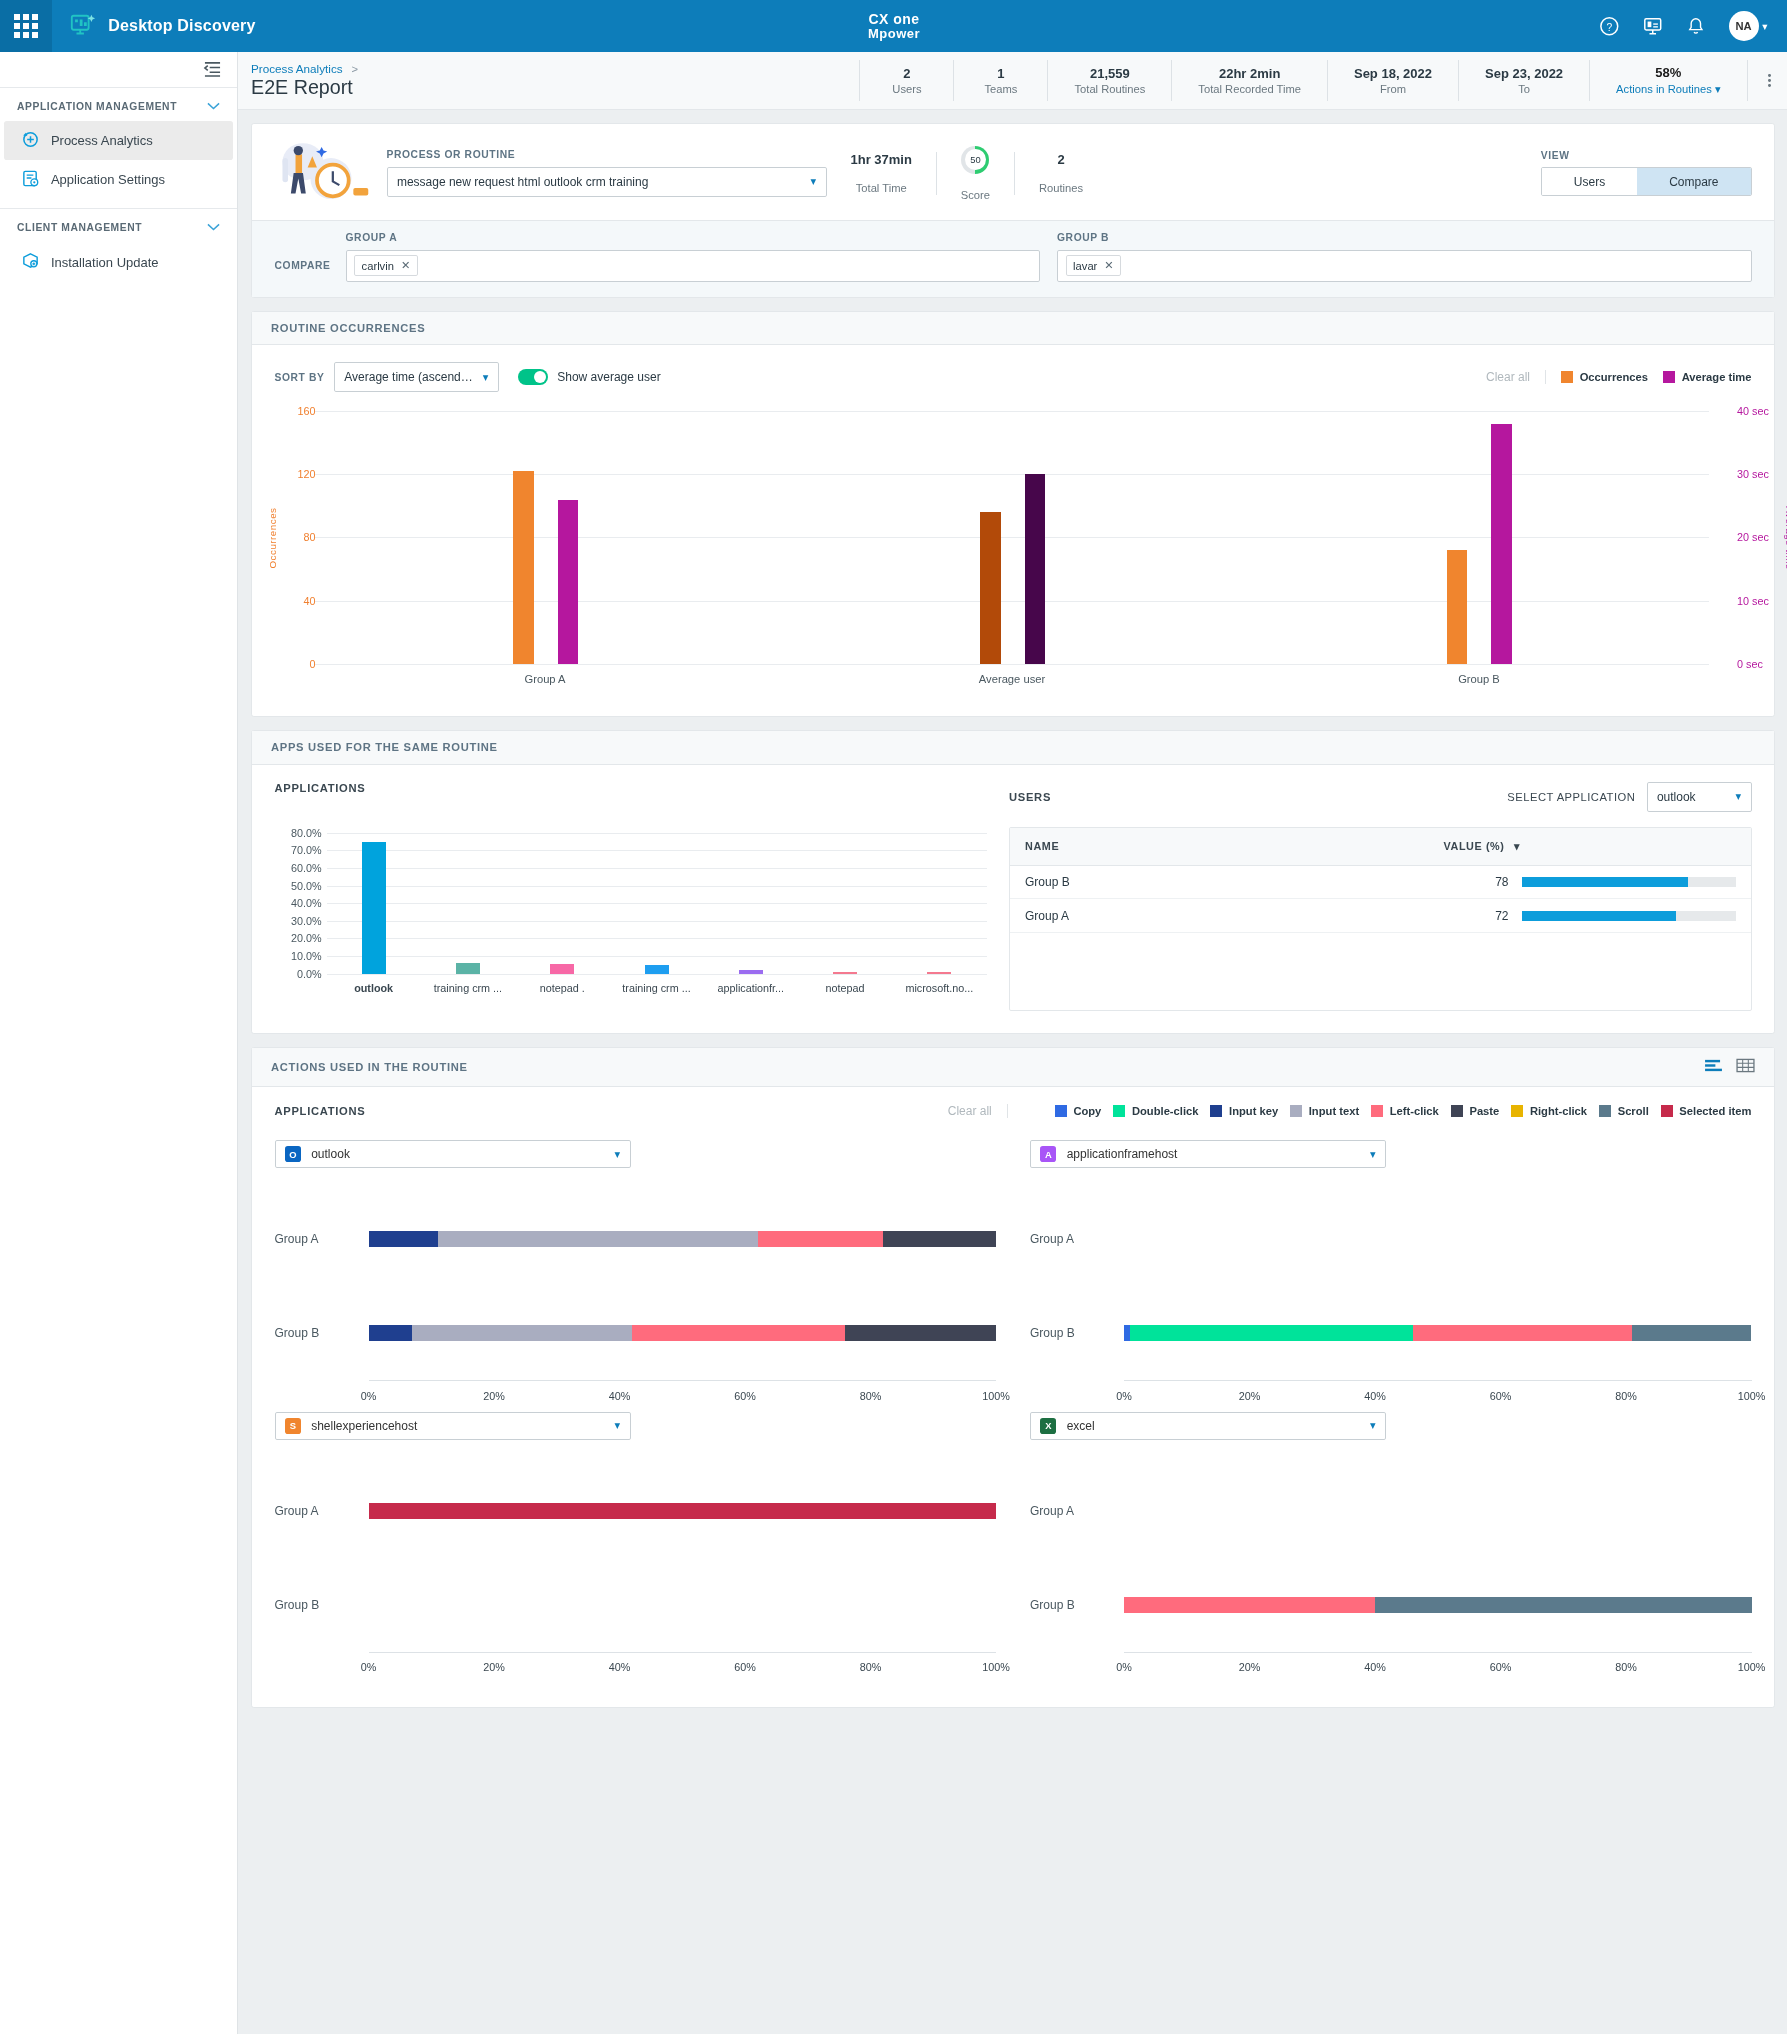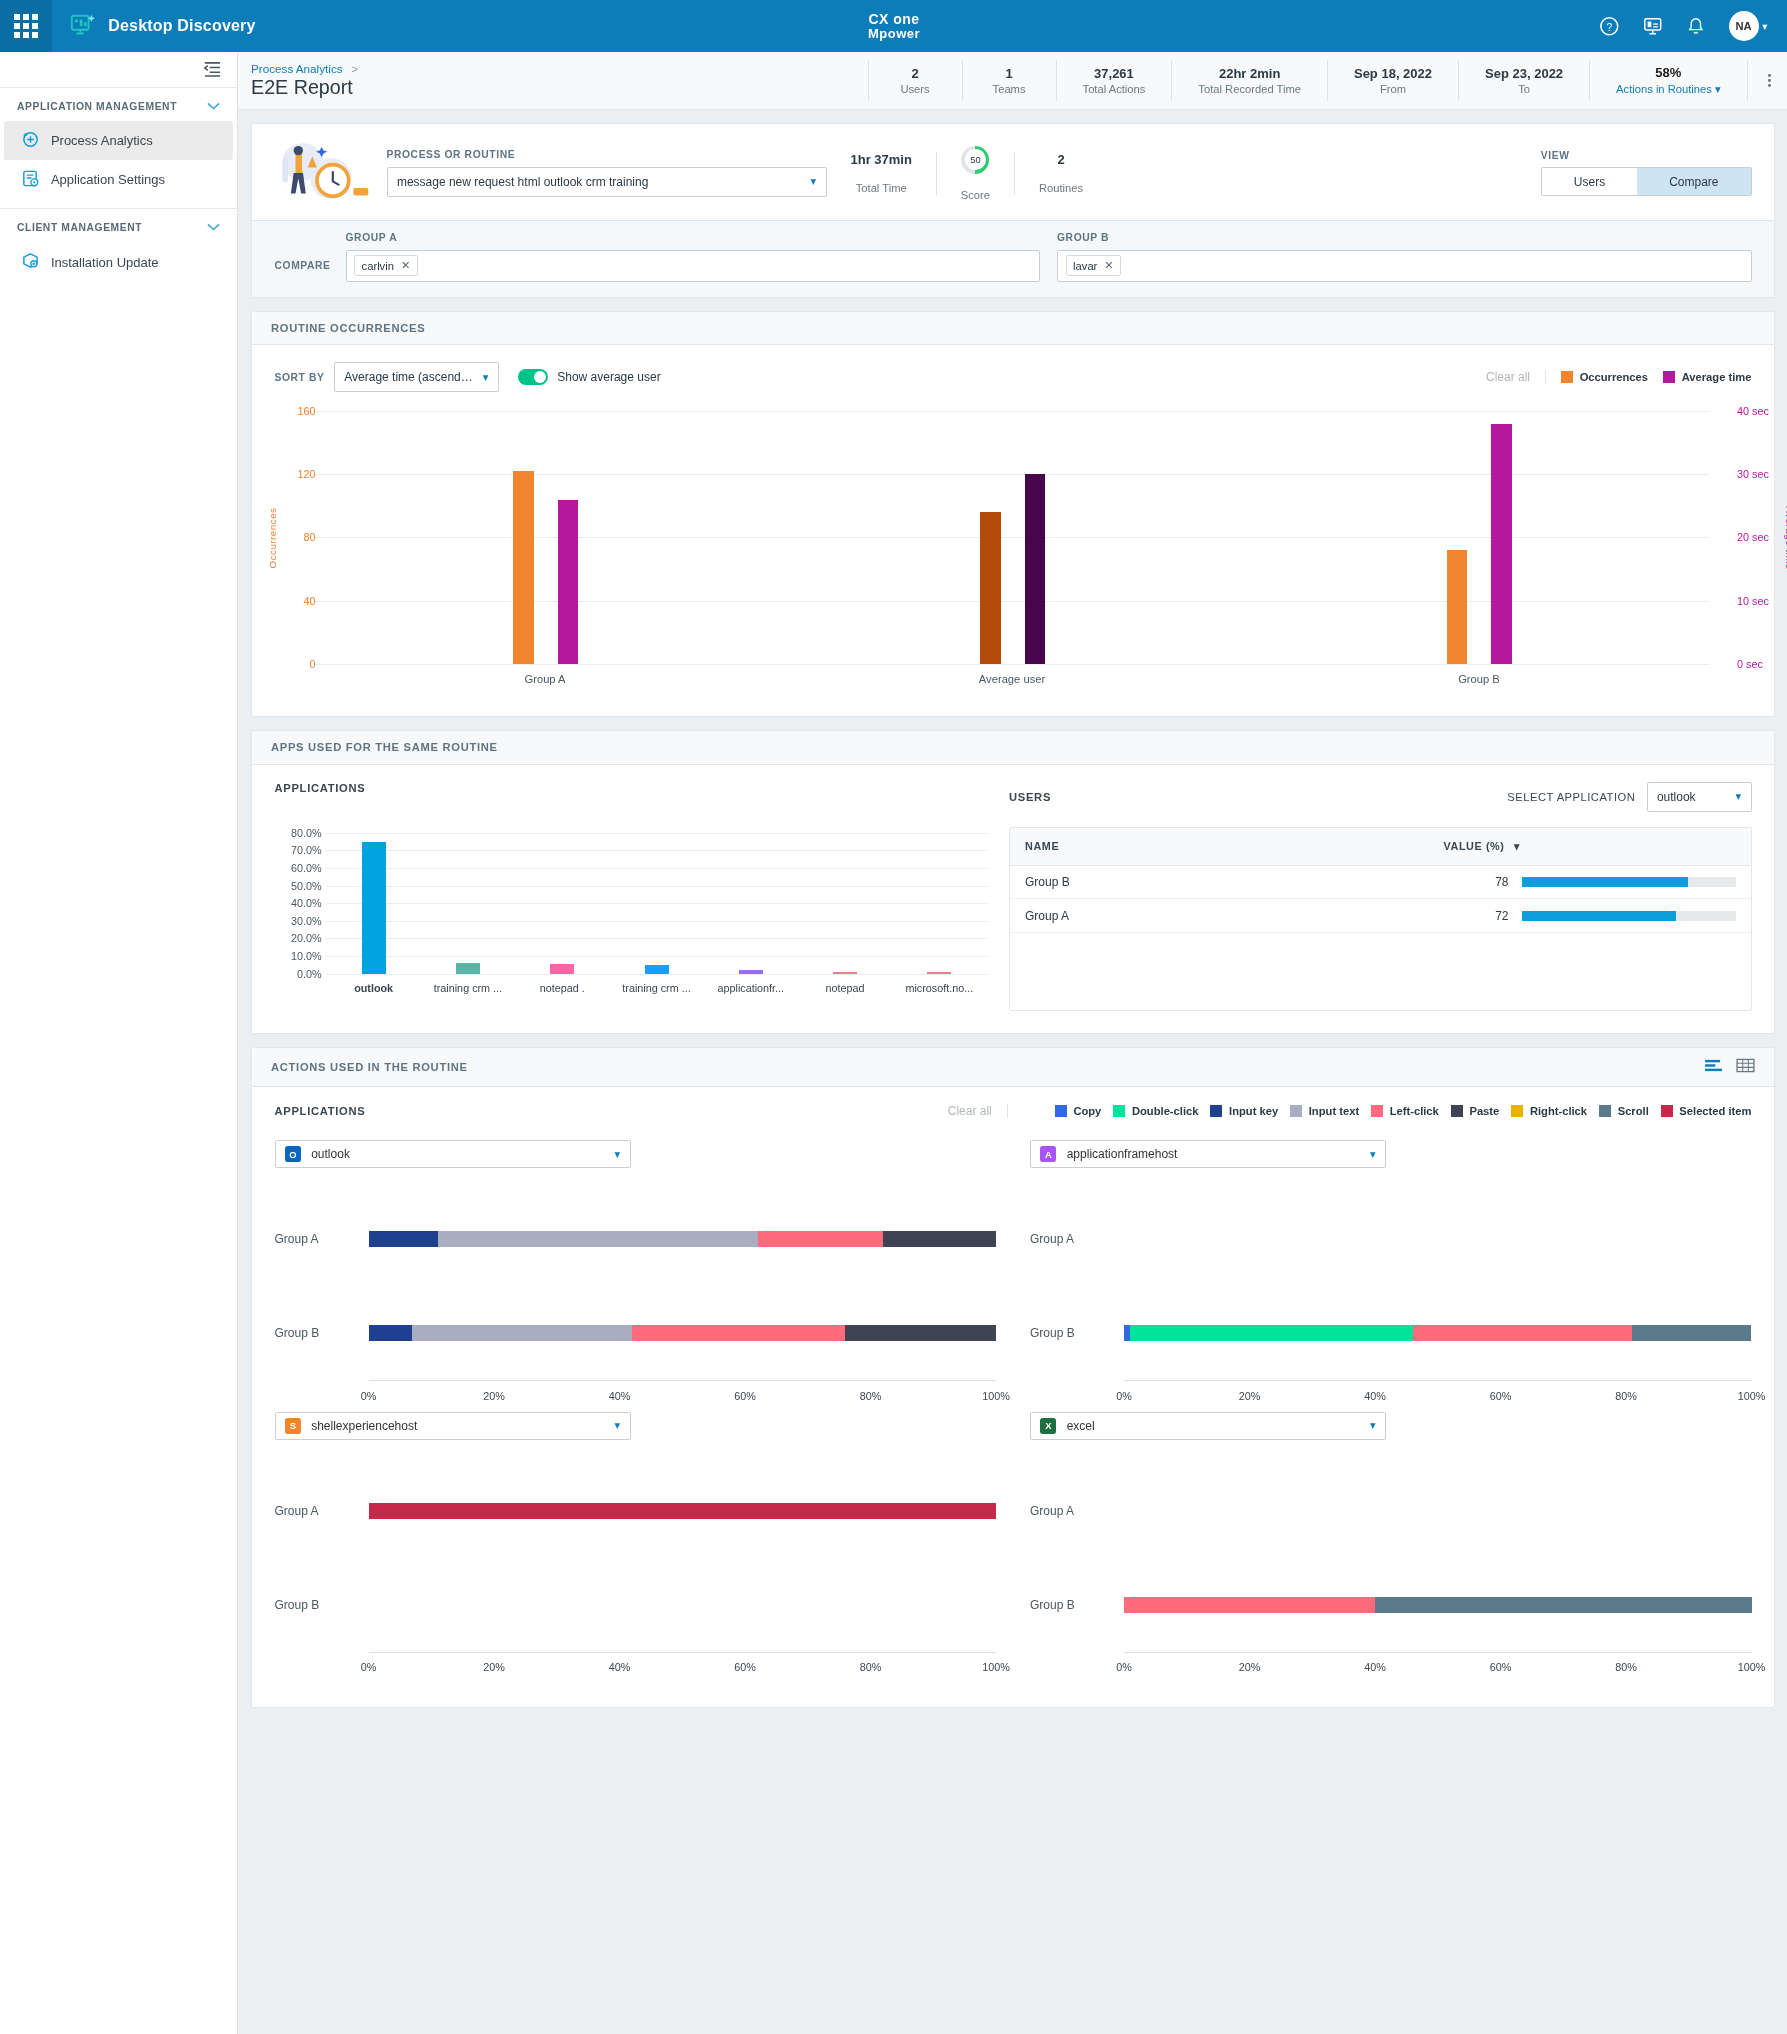--- a/index.html
+++ b/index.html
@@ -338,22 +338,22 @@
       <div class="stats">
         <div class="stat">
           <span class="v">2</span>
           <span class="l">Users</span>
         </div>
         <div class="stat">
           <span class="v">1</span>
           <span class="l">Teams</span>
         </div>
         <div class="stat">
-          <span class="v">37,261</span>
-          <span class="l">Total Actions</span>
+          <span class="v">21,559</span>
+          <span class="l">Total Routines</span>
         </div>
         <div class="stat">
           <span class="v">22hr 2min</span>
           <span class="l">Total Recorded Time</span>
         </div>
         <div class="stat">
           <span class="v">Sep 18, 2022</span>
           <span class="l">From</span>
         </div>
         <div class="stat">

